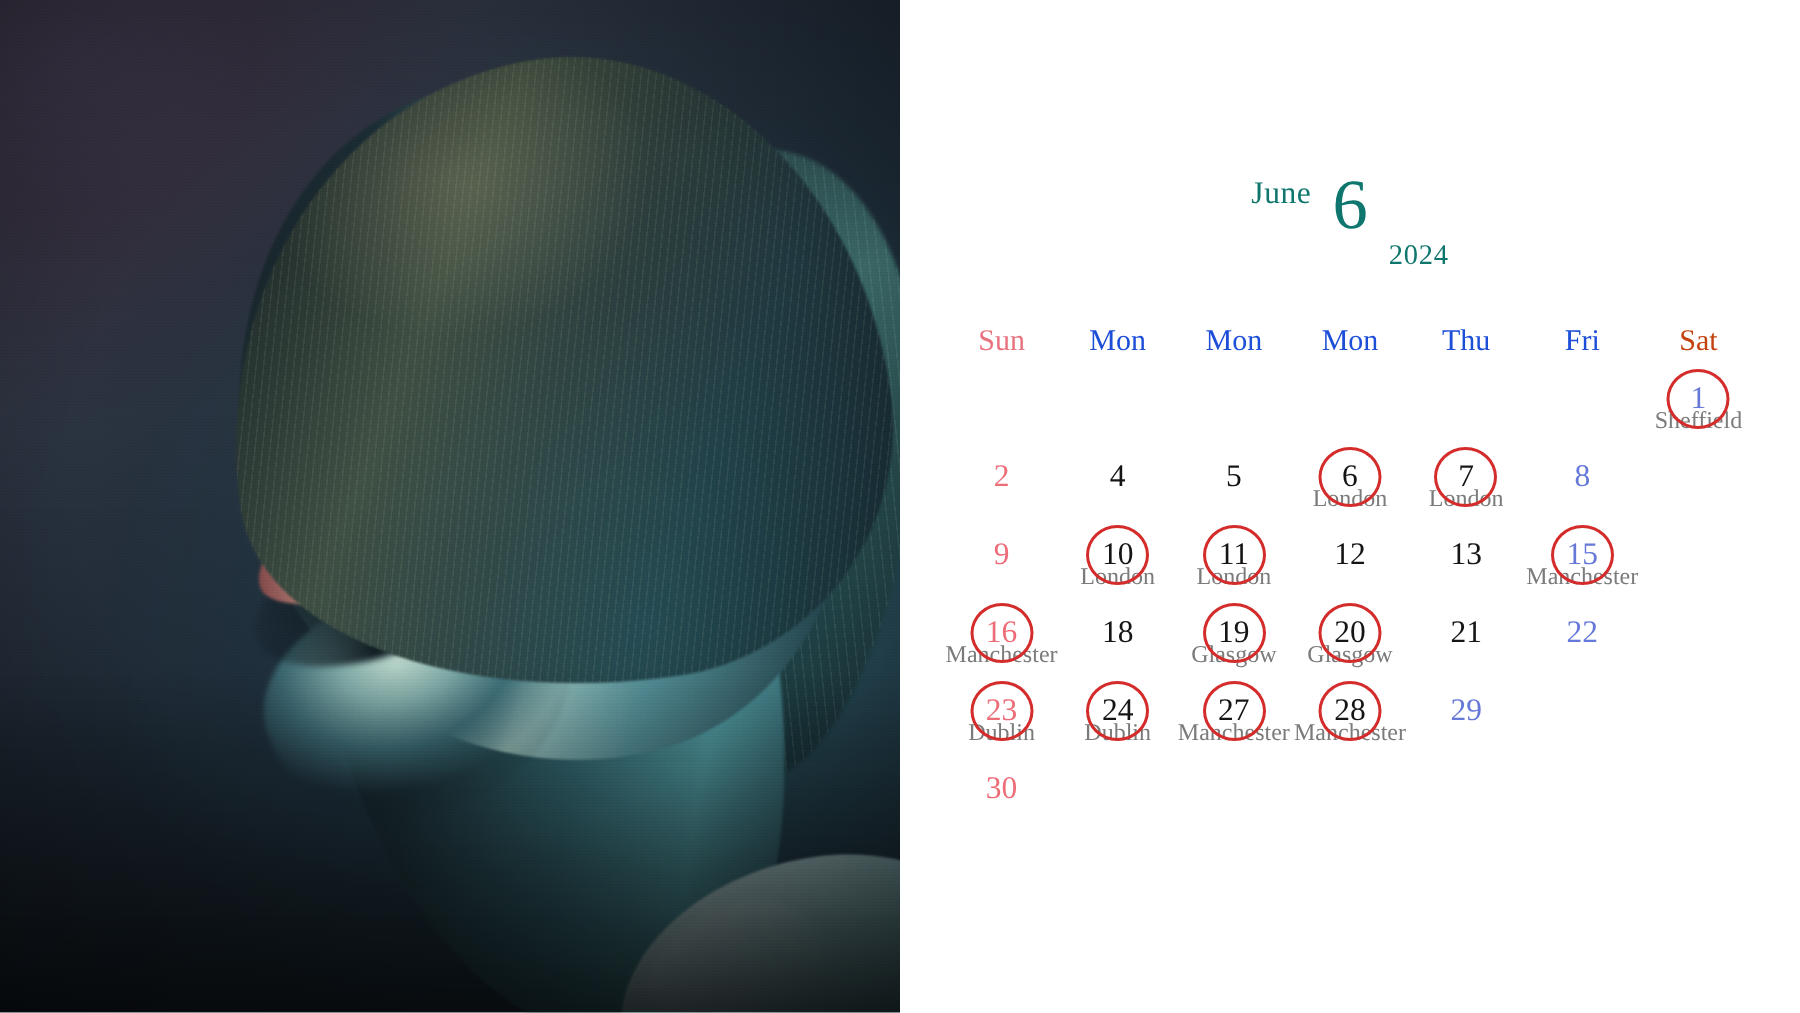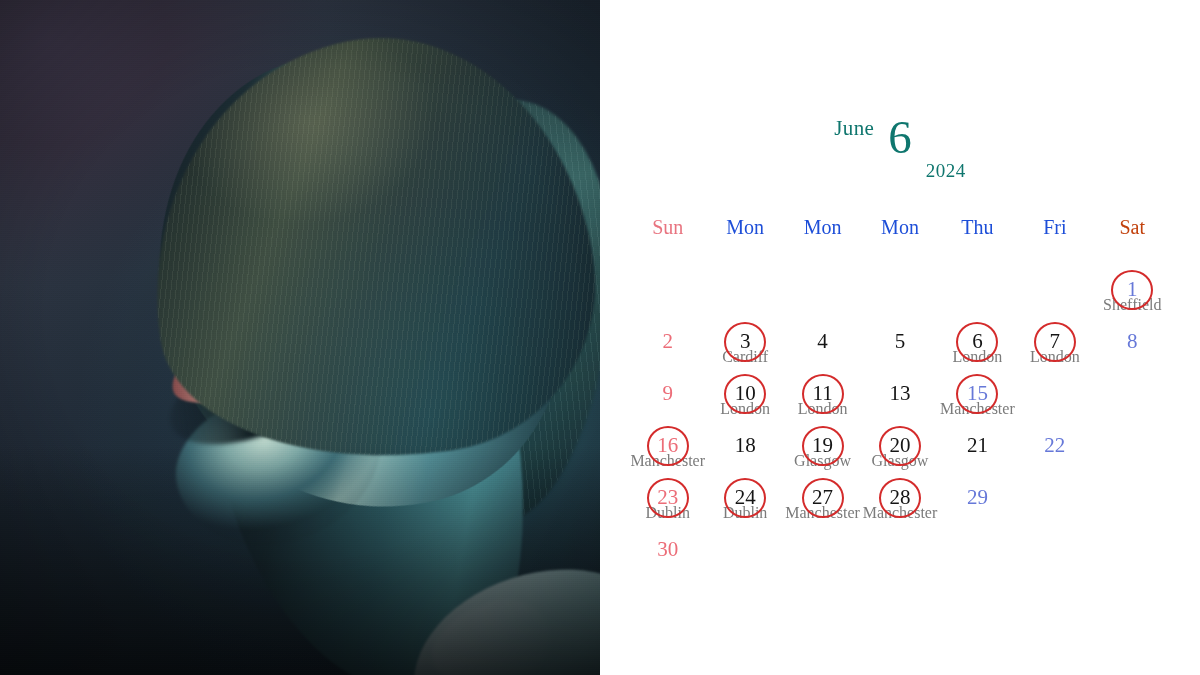--- a/index.html
+++ b/index.html
@@ -171,21 +171,21 @@
     position:absolute;left:29px;top:212px;width:542px;
   }
   .weekdays{
     display:grid;grid-template-columns:repeat(7,1fr);
     text-align:center;font-size:20px;margin-bottom:0;
   }
   .wd{color:#1d4ed8;line-height:30px;}
   .wd.sun{color:#e8737f;}
   .wd.sat{color:#c2410c;}
 
-  .weeks{margin-top:32px;}
+  .weeks{margin-top:8px;}
   .week{
     display:grid;grid-template-columns:repeat(7,1fr);
     height:52px;
   }
   .cell{
     position:relative;
     display:flex;align-items:flex-start;justify-content:center;
   }
   .daynum{
     position:relative;z-index:3;
@@ -272,25 +272,20 @@
               <div class="ring"></div>
               <div class="city">Sheffield</div>
               <span class="daynum sat">1</span>
             </div>
           </div>
           <div class="week">
             <div class="cell">
               <span class="daynum sun">2</span>
             </div>
             <div class="cell">
-              <div class="ring"></div>
-              <div class="city">Cardiff</div>
-              <span class="daynum ">3</span>
-            </div>
-            <div class="cell">
               <span class="daynum ">4</span>
             </div>
             <div class="cell">
               <span class="daynum ">5</span>
             </div>
             <div class="cell">
               <div class="ring"></div>
               <div class="city">London</div>
               <span class="daynum ">6</span>
             </div>
@@ -311,20 +306,23 @@
               <div class="ring"></div>
               <div class="city">London</div>
               <span class="daynum ">10</span>
             </div>
             <div class="cell">
               <div class="ring"></div>
               <div class="city">London</div>
               <span class="daynum ">11</span>
             </div>
             <div class="cell">
+              <span class="daynum ">12</span>
+            </div>
+            <div class="cell">
               <span class="daynum ">13</span>
             </div>
             <div class="cell">
               <div class="ring"></div>
               <div class="city">Manchester</div>
               <span class="daynum sat">15</span>
             </div>
           </div>
           <div class="week">
             <div class="cell">

